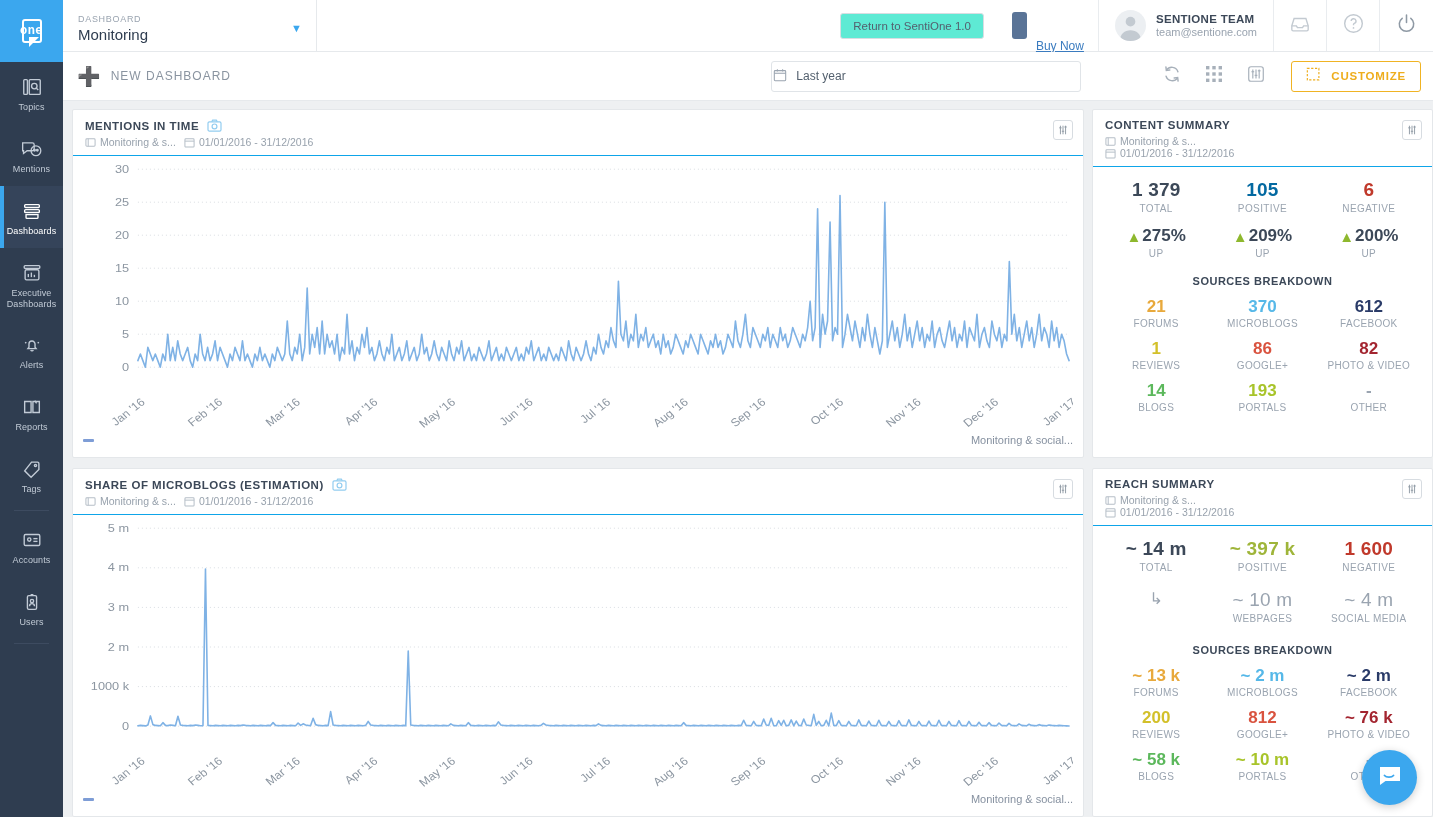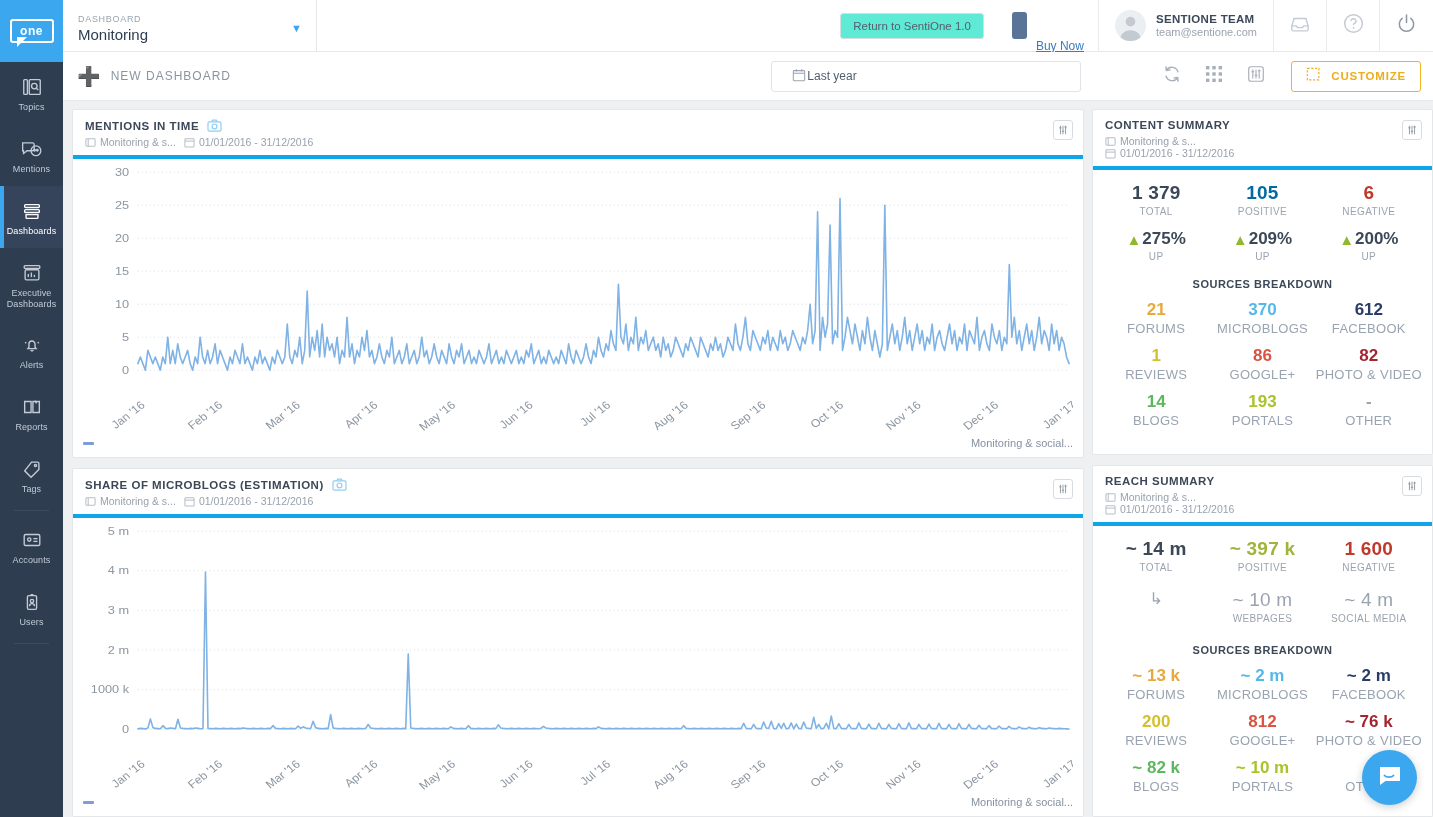--- a/index.html
+++ b/index.html
@@ -17,24 +17,24 @@
     background: #2f3d50;
     display: flex; flex-direction: column;
     align-items: stretch;
     flex: 0 0 63px;
   }
   .logo-box {
     height: 62px; background: #3ba7ee;
     display: flex; align-items: center; justify-content: center;
   }
   .logo-mark {
-    width: 44px; height: 24px; border: 2px solid #fff; border-radius: 3px;
+    width: 20px; height: 24px; border: 2px solid #fff; border-radius: 3px;
     color: #fff; font-size: 12px; font-weight: 700; letter-spacing: .5px;
     display: flex; align-items: center; justify-content: center;
-    position: relative; font-family: Liberation Sans, sans-serif;
+    position: relative; font-family: Liberation Mono, monospace;
   }
   .logo-mark::after {
     content: ""; position: absolute; bottom: -6px; left: 5px;
     width: 0; height: 0;
     border-left: 5px solid #fff; border-top: 5px solid #fff;
     border-right: 5px solid transparent; border-bottom: 5px solid transparent;
   }
   .nav-item {
     height: 62px; display: flex; flex-direction: column;
     align-items: center; justify-content: center;
@@ -110,21 +110,21 @@
     border-bottom: 1px solid #e6e9ec; padding: 0 12px 0 0;
   }
   .new-dash {
     display: flex; align-items: center; gap: 10px; padding-left: 14px; cursor: pointer;
   }
   .plus-ico { color: #5a7497; font-size: 19px; line-height: 1; font-weight: 700; }
   .new-dash-label { font-size: 12px; color: #8a94a0; letter-spacing: 1px; }
   .tb-flex { flex: 1; }
   .daterange {
     width: 310px; height: 31px; border: 1px solid #e0e4e8; border-radius: 3px;
-    background: #fff; display: flex; align-items: center; gap: 1px; padding: 0 20px;
+    background: #fff; display: flex; align-items: center; gap: 9px; padding: 0 1px;
     font-size: 12px; color: #525f6d; cursor: pointer;
   }
   .tool-icons { display: flex; align-items: center; gap: 0; margin-left: 70px; }
   .tool-btn {
     width: 42px; height: 38px; display: flex; align-items: center; justify-content: center;
     color: #a7b0ba; cursor: pointer;
   }
   .btn-customize {
     margin-left: 14px; border: 1px solid #f0b323; border-radius: 3px; background: #fff;
     height: 31px; display: flex; align-items: center; gap: 9px; padding: 0 14px;
@@ -134,21 +134,21 @@
 
   
   .content {
     flex: 1; display: flex; gap: 0; padding: 8px 0 0 0; overflow: hidden;
     background: #eef0f2;
   }
   .col-left { flex: 1; padding: 0 8px 0 9px; display: flex; flex-direction: column; gap: 10px; min-width:0;}
   .col-right { width: 341px; flex: 0 0 341px; padding: 0 0 0 0; display: flex; flex-direction: column; gap: 10px; }
 
   .panel { background: #fff; border: 1px solid #e4e7ea; border-radius: 2px; position: relative; }
-  .panel-head { padding: 9px 12px 7px 12px; border-bottom: 4px solid #0ea5e9; }
+  .panel-head { padding: 9px 12px 7px 12px; border-bottom: 1px solid #0ea5e9; }
   .panel-title {
     font-size: 11.5px; font-weight: 700; color: #3c4858; letter-spacing: .5px;
     display: flex; align-items: center; gap: 8px;
   }
   .cam-ico { color: #93cdf0; display: inline-flex; }
   .panel-sub { display: flex; align-items: center; gap: 8px; margin-top: 4px; flex-wrap: wrap; }
   .sub-chip { display: flex; align-items: center; gap: 4px; font-size: 10.5px; color: #98a2ad; }
   .panel-tool {
     position: absolute; right: 10px; top: 10px; width: 20px; height: 20px;
     border: 1px solid #d7dce1; border-radius: 3px; display: flex;
@@ -173,21 +173,21 @@
   .sum-delta { display: flex; align-items: center; justify-content: center; gap: 1px; }
   .delta-up { color: #8eb82e; font-size: 15px; line-height: 1; }
   .delta-num { font-size: 17px; font-weight: 700; color: #3c4858; }
   .sb-title {
     text-align: center; font-size: 11px; font-weight: 700; color: #3c4858;
     letter-spacing: .5px; margin: 16px 0 10px 0;
   }
   .sb-row { display: flex; margin-bottom: 10px; }
   .sb-cell { flex: 1; text-align: center; }
   .sb-val { font-size: 17px; font-weight: 700; }
-  .sb-cap { font-size: 13px; color: #9aa4b0; letter-spacing: .3px; margin-top: 1px; }
+  .sb-cap { font-size: 10px; color: #9aa4b0; letter-spacing: .3px; margin-top: 1px; }
   .arrow-sub { color: #9aa4b0; font-size: 16px; }
 
   
   .intercom {
     position: absolute; right: 16px; bottom: 12px; width: 55px; height: 55px;
     border-radius: 50%; background: #3ba7ee; display: flex; align-items: center;
     justify-content: center; cursor: pointer; box-shadow: 0 2px 8px rgba(0,0,0,.2);
   }
 </style>
 </head>
@@ -806,21 +806,21 @@
                     <div class="sb-val" style="color:#d9533f">812</div>
                     <div class="sb-cap">GOOGLE+</div>
                   </div>
                   <div class="sb-cell">
                     <div class="sb-val" style="color:#a32530">~ 76 k</div>
                     <div class="sb-cap">PHOTO &amp; VIDEO</div>
                   </div>
                 </div>
                 <div class="sb-row">
                   <div class="sb-cell">
-                    <div class="sb-val" style="color:#5cb85c">~ 82 k</div>
+                    <div class="sb-val" style="color:#5cb85c">~ 58 k</div>
                     <div class="sb-cap">BLOGS</div>
                   </div>
                   <div class="sb-cell">
                     <div class="sb-val" style="color:#a8c42a">~ 10 m</div>
                     <div class="sb-cap">PORTALS</div>
                   </div>
                   <div class="sb-cell">
                     <div class="sb-val" style="color:#9aa4b0">-</div>
                     <div class="sb-cap">OTHER</div>
                   </div>

